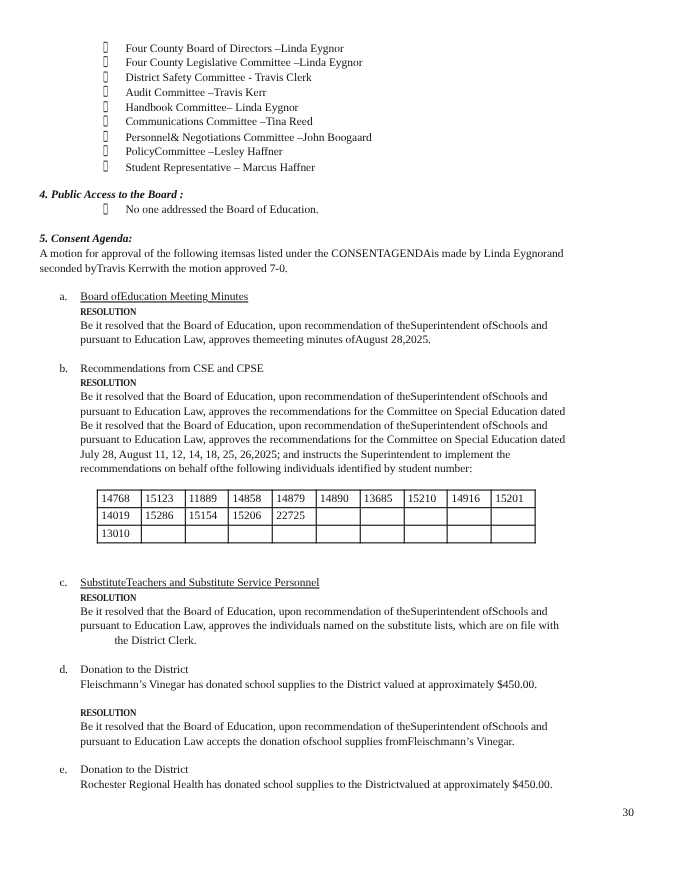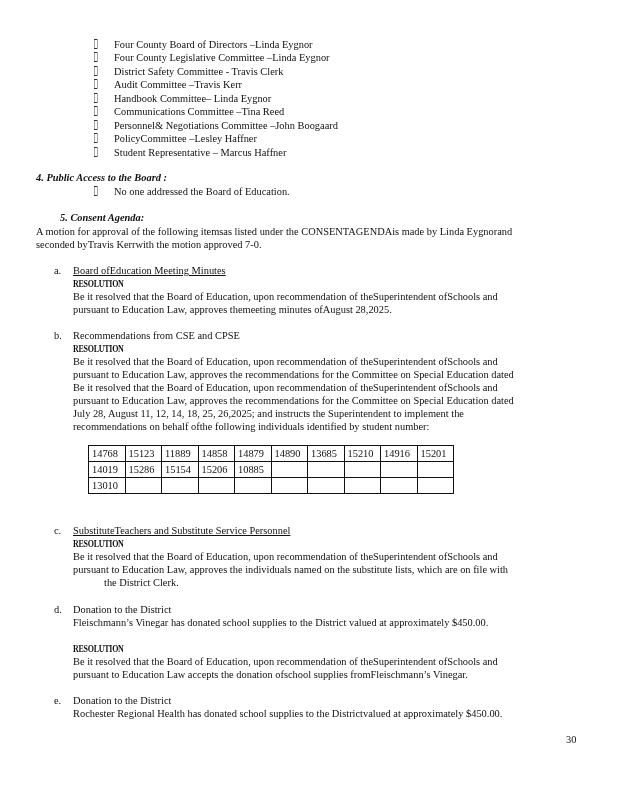--- a/index.html
+++ b/index.html
@@ -6,42 +6,42 @@
   body {
     width:618px; height:800px; position:relative; overflow:hidden;
     font-family: "Liberation Serif", "DejaVu Serif", serif;
     font-size:10.4px; color:#111111; line-height:13.3px;
   }
   .abs { position:absolute; white-space:nowrap; }
   .bullet { display:inline-block; width:8px; height:10px; border:1px solid #333; box-sizing:border-box; transform:scaleX(0.45); vertical-align:-1px; margin-right:14px; }
   .heading { font-style:italic; font-weight:bold; }
   .res { font-weight:bold; font-size:9.4px; letter-spacing:-0.3px; transform:scaleX(0.85); transform-origin:left; display:inline-block; }
   .u { text-decoration:underline; }
-  table.ids { position:absolute; left:88px; top:445px; border-collapse:collapse; width:366px; font-size:10.4px; }
+  table.ids { position:absolute; left:88px; top:445px; border-collapse:collapse; width:399px; font-size:10.4px; }
   table.ids td { border:1px solid #111; height:15px; padding:0 3px; line-height:14px; width:10%; }
 </style>
 </head>
 <body>
 
 <div>
   <div class="abs" style="left:92px;top:38px;"><span class="bullet"></span><span>Four County Board of Directors –Linda  Eygnor</span></div>
   <div class="abs" style="left:92px;top:51px;"><span class="bullet"></span><span>Four County Legislative Committee –Linda  Eygnor</span></div>
   <div class="abs" style="left:92px;top:65px;"><span class="bullet"></span><span>District Safety Committee  - Travis Clerk</span></div>
   <div class="abs" style="left:92px;top:78px;"><span class="bullet"></span><span>Audit Committee –Travis  Kerr</span></div>
   <div class="abs" style="left:92px;top:92px;"><span class="bullet"></span><span>Handbook Committee–  Linda Eygnor</span></div>
   <div class="abs" style="left:92px;top:105px;"><span class="bullet"></span><span>Communications Committee –Tina Reed</span></div>
   <div class="abs" style="left:92px;top:119px;"><span class="bullet"></span><span>Personnel&amp; Negotiations Committee  –John  Boogaard</span></div>
   <div class="abs" style="left:92px;top:132px;"><span class="bullet"></span><span>PolicyCommittee –Lesley  Haffner</span></div>
   <div class="abs" style="left:92px;top:146px;"><span class="bullet"></span><span>Student  Representative – Marcus Haffner</span></div>
 </div>
 
 <div class="abs heading" style="left:36px;top:171px;">4.   Public Access to the Board :</div>
 <div class="abs" style="left:92px;top:185px;"><span class="bullet"></span><span>No one addressed    the Board  of Education.</span></div>
 
-<div class="abs heading" style="left:36px;top:211px;margin-left:24px;">5.   Consent Agenda:</div>
+<div class="abs heading" style="left:36px;top:211px;">5.   Consent Agenda:</div>
 <div class="abs" style="left:36px;top:225px;">A motion for approval of the following itemsas  listed  under  the CONSENTAGENDAis made by  Linda Eygnorand</div>
 <div class="abs" style="left:36px;top:238px;">seconded  byTravis  Kerrwith  the motion approved  7-0.</div>
 
 <div class="abs" style="left:54px;top:264px;">a.</div>
 <div class="abs u" style="left:73px;top:264px;text-align:right;">Board ofEducation  Meeting Minutes</div>
 <div class="abs" style="left:73px;top:277px;"><span class="res">RESOLUTION</span></div>
 <div class="abs" style="left:73px;top:290px;">Be it resolved  that the Board of Education, upon recommendation  of theSuperintendent   ofSchools and</div>
 <div class="abs" style="left:73px;top:303px;">pursuant  to Education  Law, approves  themeeting  minutes ofAugust  28,2025.</div>
 
 <div class="abs" style="left:54px;top:329px;">b.</div>
@@ -66,21 +66,21 @@
     <td>13685</td>
     <td>15210</td>
     <td>14916</td>
     <td>15201</td>
   </tr>
   <tr>
     <td>14019</td>
     <td>15286</td>
     <td>15154</td>
     <td>15206</td>
-    <td>10885</td>
+    <td>22725</td>
     <td></td>
     <td></td>
     <td></td>
     <td></td>
     <td></td>
   </tr>
   <tr>
     <td>13010</td>
     <td></td>
     <td></td>

